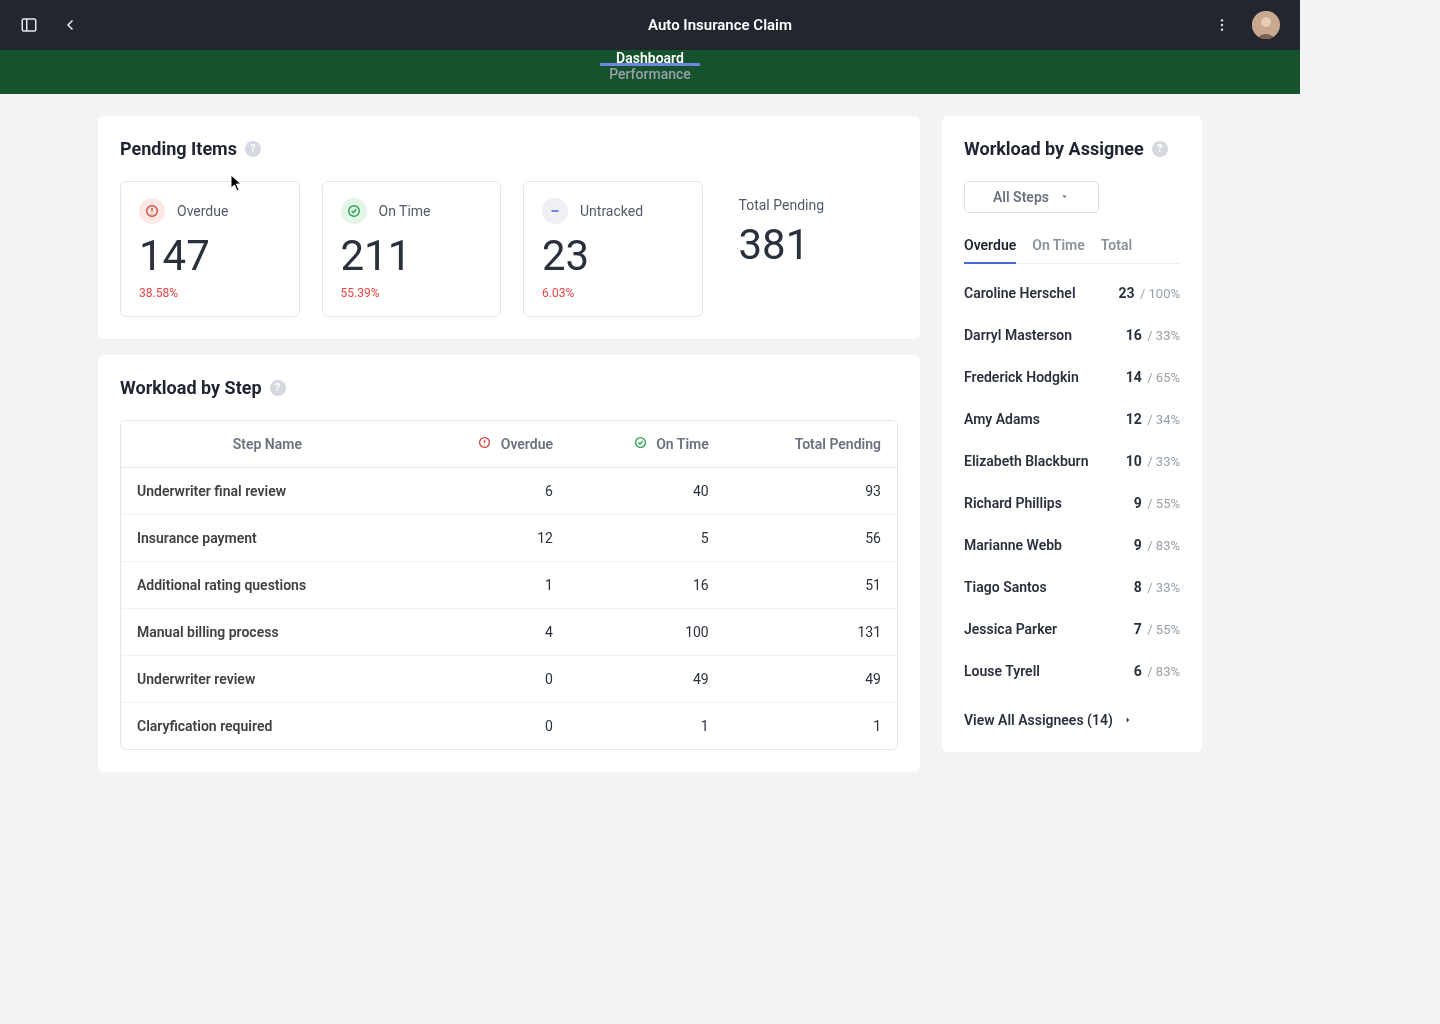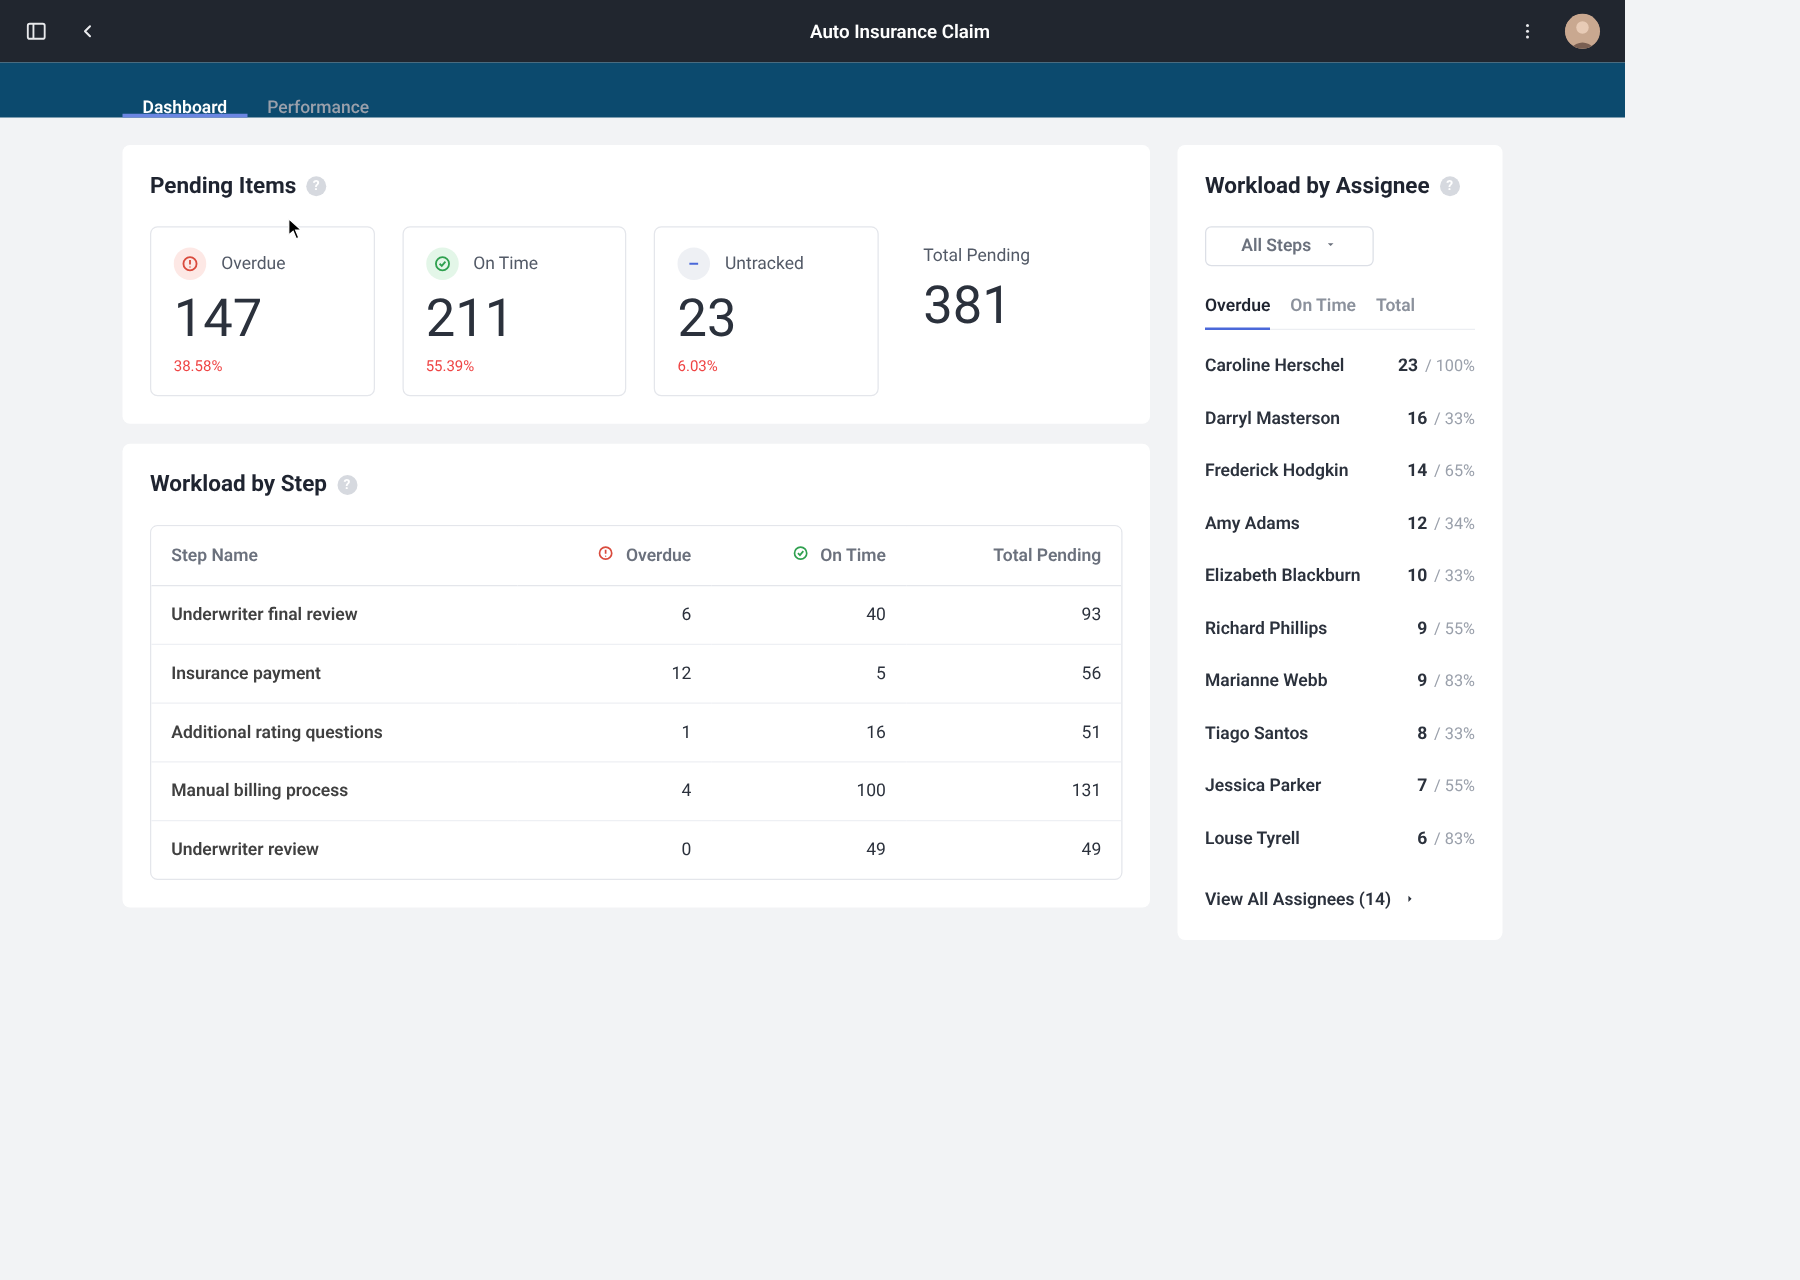--- a/index.html
+++ b/index.html
@@ -49,25 +49,26 @@
       border-radius: 50%;
       background: linear-gradient(135deg, #d0a890 0%, #8c7669 100%);
       cursor: pointer;
       overflow: hidden;
       display: flex;
       align-items: center;
       justify-content: center;
     }
     .avatar svg { width: 100%; height: 100%; }
     .navbar {
-      background: #0c4a6e;
+      background: #14532d;
       height: 44px;
       display: flex;
-      align-items: flex-end;
+      align-items: center;
       padding: 0 98px;
+      flex-direction: column;
     }
     .nav-tab {
       display: flex;
       align-items: center;
       padding: 0 16px;
       color: #9aa0ab;
       font-size: 14px;
       font-weight: 500;
       cursor: pointer;
       position: relative;
@@ -171,21 +172,21 @@
     }
     .step-table table {
       width: 100%;
       border-collapse: collapse;
     }
     .step-table th, .step-table td {
       padding: 15px 16px;
       font-size: 14px;
     }
     .step-table thead th {
-      text-align: left;
+      text-align: center;
       color: #6b717d;
       font-weight: 600;
       border-bottom: 1px solid #e4e6eb;
       background: #fff;
     }
     .step-table thead th.num { text-align: right; }
     .th-icon { display: inline-flex; align-items: center; justify-content:center; margin-right:6px; }
     .step-table tbody td {
       border-top: 1px solid #eef0f4;
       color: #404040;
@@ -436,20 +437,26 @@
                 <td class="num">4</td>
                 <td class="num">100</td>
                 <td class="num">131</td>
               </tr>
               <tr>
                 <td class="step-name">Underwriter review</td>
                 <td class="num">0</td>
                 <td class="num">49</td>
                 <td class="num">49</td>
               </tr>
+              <tr>
+                <td class="step-name">Claryfication required</td>
+                <td class="num">0</td>
+                <td class="num">1</td>
+                <td class="num">1</td>
+              </tr>
             </tbody>
         </table>
       </div>
     </div>
 
   </div>
 
   <div class="col-side">
     <div class="card">
       <div class="card-title">

